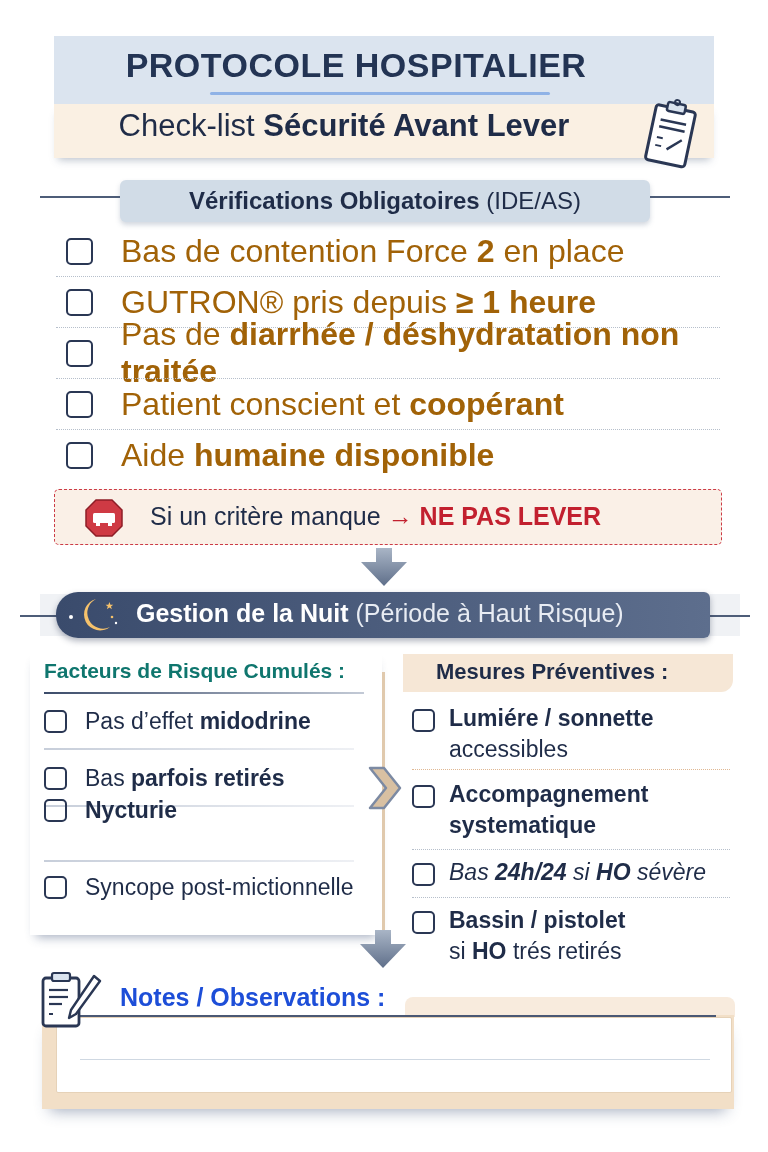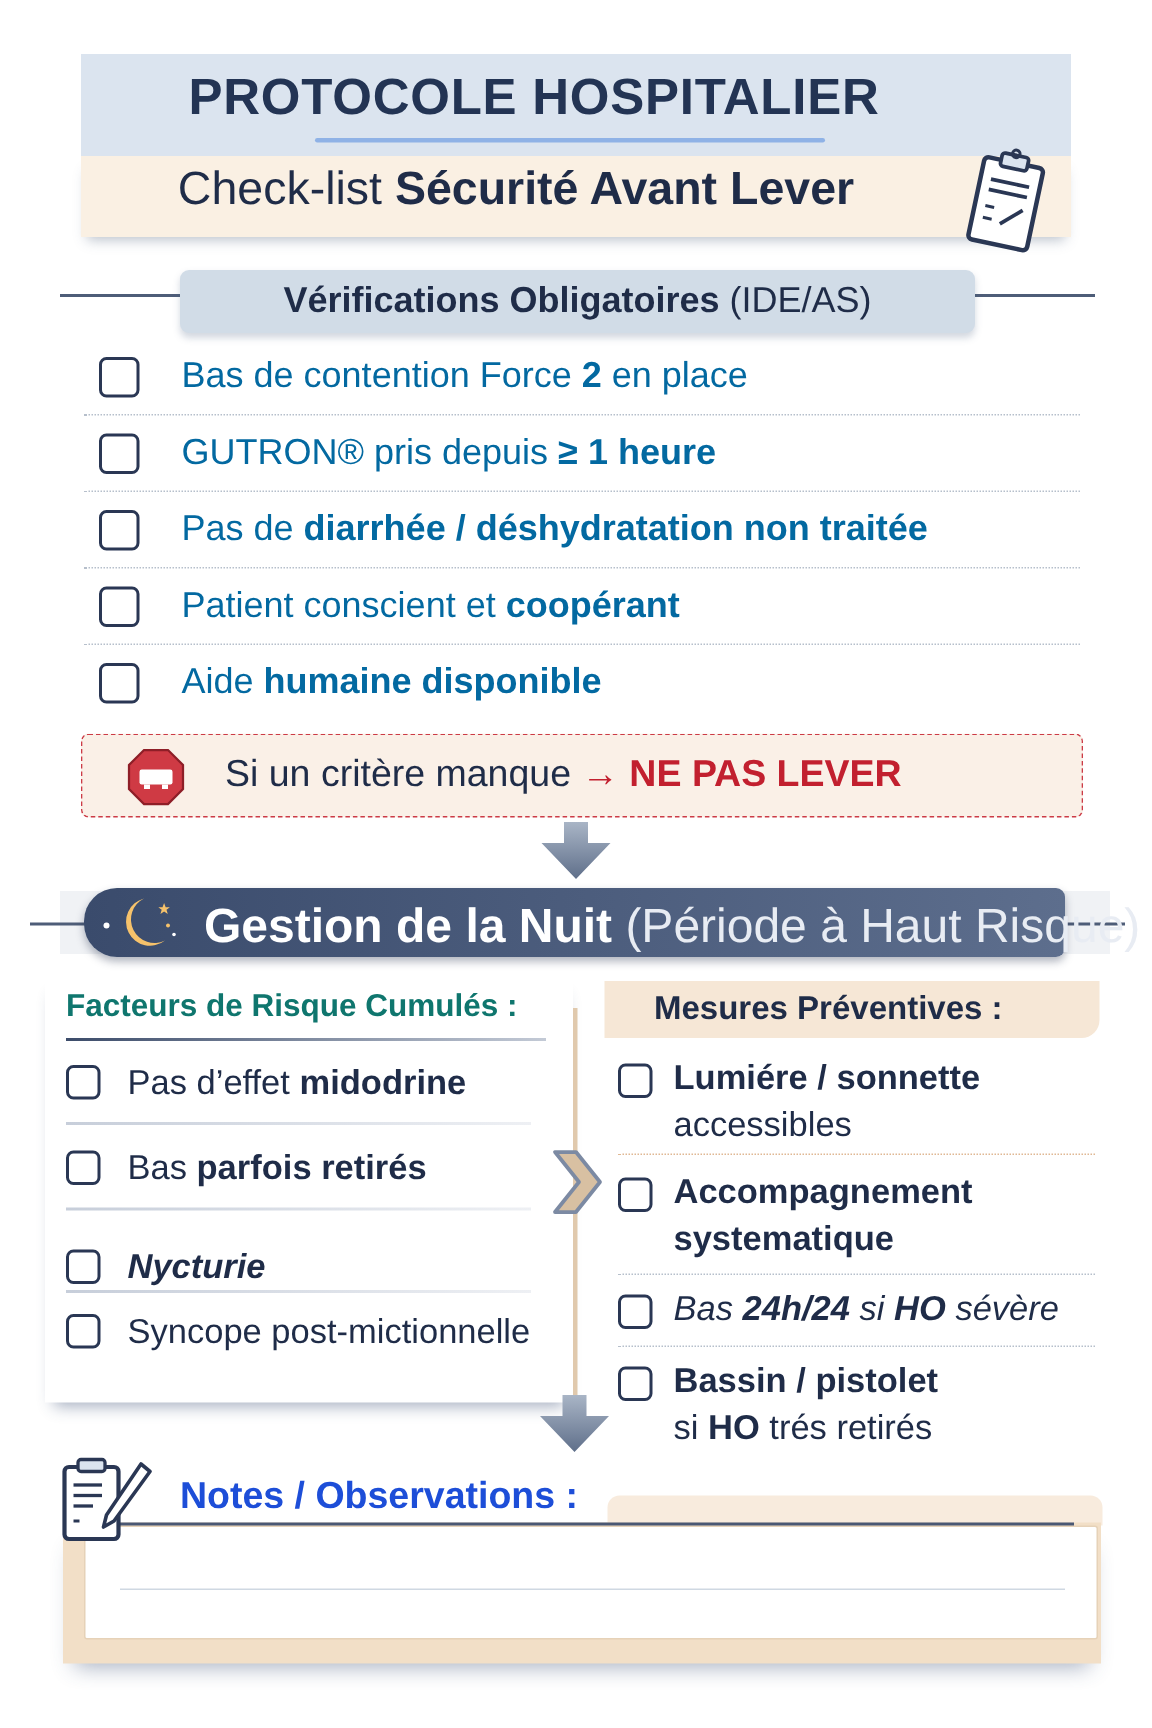--- a/index.html
+++ b/index.html
@@ -12,34 +12,34 @@
   .title-underline{position:absolute;left:210px;top:92px;width:340px;height:3px;background:#8fb2e6;border-radius:2px}
   .subtitle-band{position:absolute;left:54px;top:104px;width:660px;height:54px;background:#faf0e3;box-shadow:0 6px 8px -4px rgba(60,80,110,.35)}
   .subtitle{position:absolute;left:54px;top:108px;width:580px;text-align:center;font-size:31px;color:#1f2c48}
   .clipboard-top{position:absolute;left:640px;top:98px;width:62px;height:74px}
 
   .section-line{position:absolute;height:2px;background:#4e5d78}
   .pill{position:absolute;left:120px;top:180px;width:530px;height:42px;background:#d1dce7;border-radius:6px;box-shadow:0 3px 5px rgba(80,100,130,.25);text-align:center;font-size:24px;line-height:42px;color:#1f2c48}
 
   .check-row{position:absolute;left:66px;width:650px;height:50px;display:flex;align-items:center}
   .check-row .box{width:27px;height:27px;border:2.5px solid #2a3754;border-radius:5px;flex:none;margin-right:28px;background:#fff}
-  .check-row .label{font-size:24px;color:#0369a1}
+  .check-row .label{font-size:32px;color:#a16207}
   .dotline{position:absolute;left:56px;width:664px;border-top:1.5px dotted #b6bfcb}
 
   .alert{position:absolute;left:54px;top:489px;width:668px;height:56px;background:#faf0e7;border:1.5px dashed #cc3b46;border-radius:5px}
   .stop{position:absolute;left:84px;top:498px;width:40px;height:40px}
   .alert-text{position:absolute;left:150px;top:502px;font-size:25px;color:#1f2c48}
   .alert-text .red{color:#c2202f;font-weight:700}
 
   .arrow-down{position:absolute;width:50px;height:40px}
 
   .night-band{position:absolute;left:40px;top:594px;width:700px;height:42px;background:#f0f2f5}
   .night-pill{position:absolute;left:56px;top:592px;width:654px;height:46px;background:linear-gradient(90deg,#3a4b6c,#5d6e8d);border-radius:22px 6px 6px 22px;box-shadow:0 3px 6px rgba(30,40,70,.35)}
   .moon{position:absolute;left:66px;top:595px;width:56px;height:40px}
-  .night-text{position:absolute;left:136px;top:599px;font-size:32px;color:#fff}
+  .night-text{position:absolute;left:136px;top:599px;font-size:25px;color:#fff}
   .night-text span{font-weight:400;color:#e8ecf3}
 
   .left-card{position:absolute;left:30px;top:650px;width:352px;height:285px;background:#fff;box-shadow:0 8px 10px -6px rgba(50,70,110,.45)}
   .col-head-left{position:absolute;left:44px;top:659px;font-size:21px;font-weight:700;color:#0f766e}
   .col-head-left-line{position:absolute;left:44px;top:692px;width:320px;height:2px;background:linear-gradient(90deg,#3c4c6a,#c3cad6)}
   .lrow{position:absolute;left:44px;display:flex;align-items:center;height:40px}
   .lrow .box{width:23px;height:23px;border:2.2px solid #2a3754;border-radius:5px;margin-right:18px;flex:none}
   .lrow .label{font-size:23px;color:#1f2c48}
   .lsep{position:absolute;left:44px;width:310px;height:2px;background:linear-gradient(90deg,#c7ceda,#eef0f4)}
 
@@ -153,21 +153,21 @@
     <div class="lrow" style="top: 701px;">
       <span class="box"></span>
       <span class="label"><span>Pas d’effet </span><b>midodrine</b></span>
     </div>
     <div class="lsep" style="top: 748px;"></div>
     <div class="lrow" style="top: 758px;">
       <span class="box"></span>
       <span class="label"><span>Bas </span><b>parfois retirés</b></span>
     </div>
     <div class="lsep" style="top: 805px;"></div>
-    <div class="lrow" style="top: 824px; font-style: italic;">
+    <div class="lrow" style="top: 790px;">
       <span class="box"></span>
       <span class="label"><b>Nycturie</b></span>
     </div>
     <div class="lsep" style="top: 860px;"></div>
     <div class="lrow" style="top: 867px;">
       <span class="box"></span>
       <span class="label"><span>Syncope post-mictionnelle</span></span>
     </div>
   </div>
 

